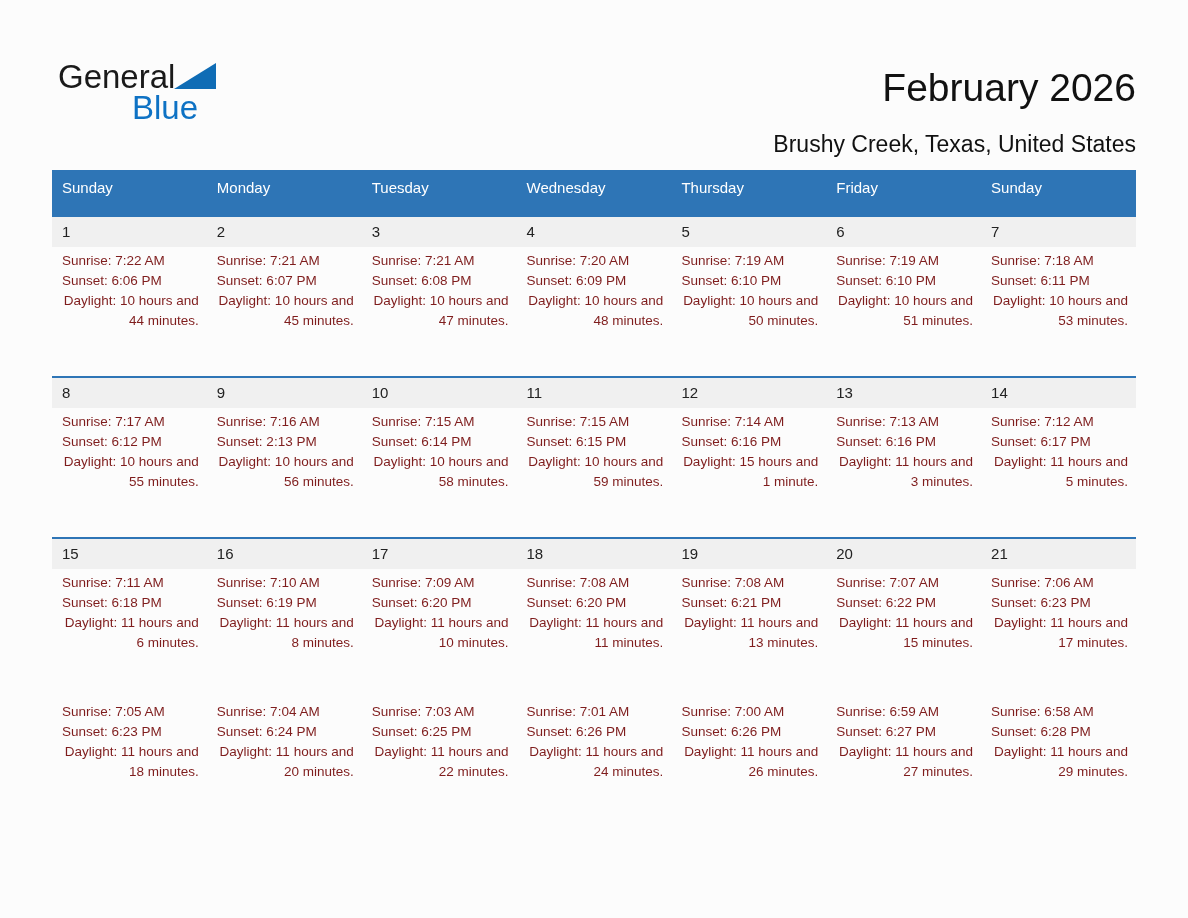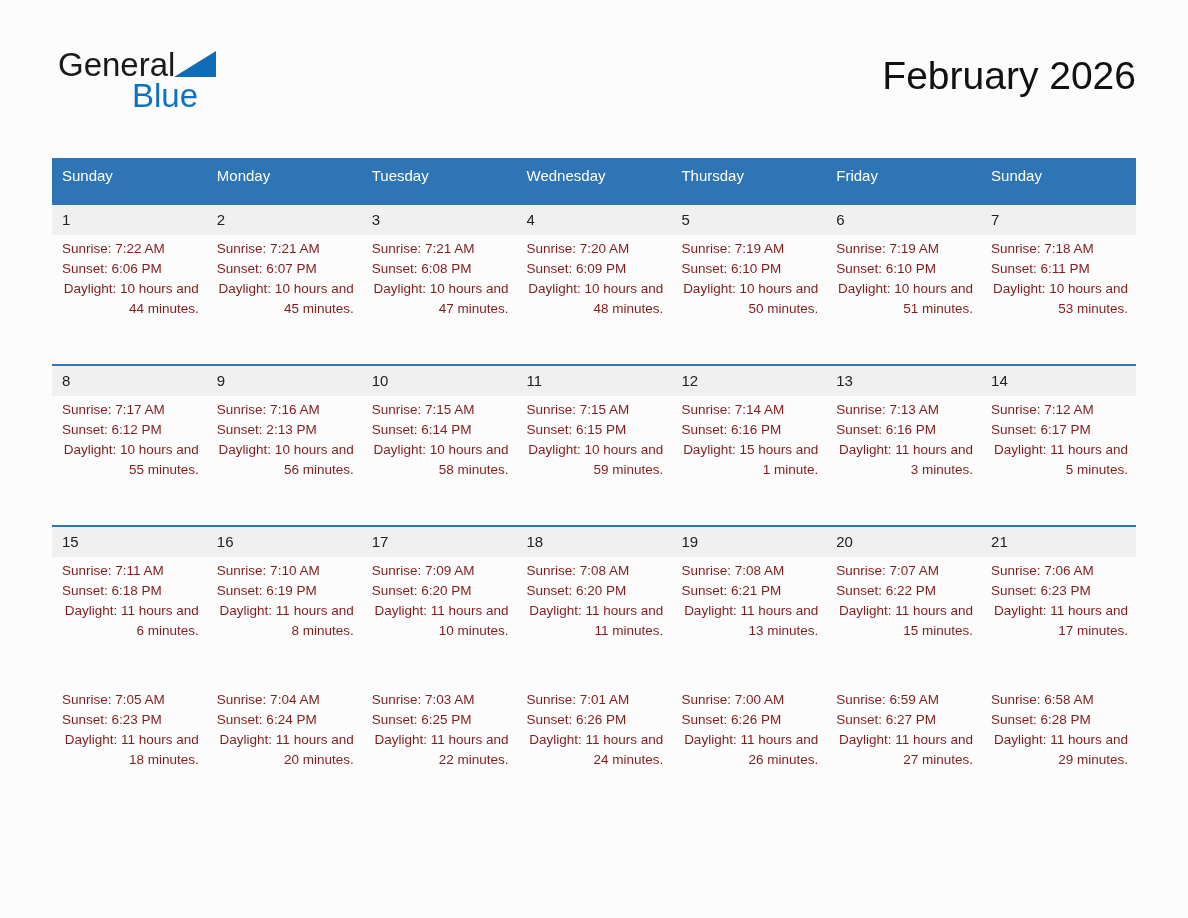--- a/index.html
+++ b/index.html
@@ -22,20 +22,21 @@
     height: 918px;
     box-sizing: border-box;
   }
 
   
   .header {
     position: relative;
     height: 118px;
     padding: 0 52px;
     box-sizing: border-box;
+    margin-top: 12px;
   }
 
   .brand {
     position: absolute;
     left: 58px;
     top: 48px;
     width: 260px;
     height: 70px;
   }
   .brand-general {
@@ -154,20 +155,21 @@
   <div class="header">
 
     <div class="brand">
       <span class="brand-general">General</span><span class="brand-tri"></span>
       <span class="brand-blue">Blue</span>
     </div>
 
     <div class="title-block">
       <div class="cal-title">February 2026</div>
     </div>
+    <div class="cal-subtitle">Brushy Creek, Texas, United States</div>
   </div>
 
   <div class="calendar">
     <table class="cal">
       <thead>
         <tr>
           <th>Sunday</th>
           <th>Monday</th>
           <th>Tuesday</th>
           <th>Wednesday</th>

